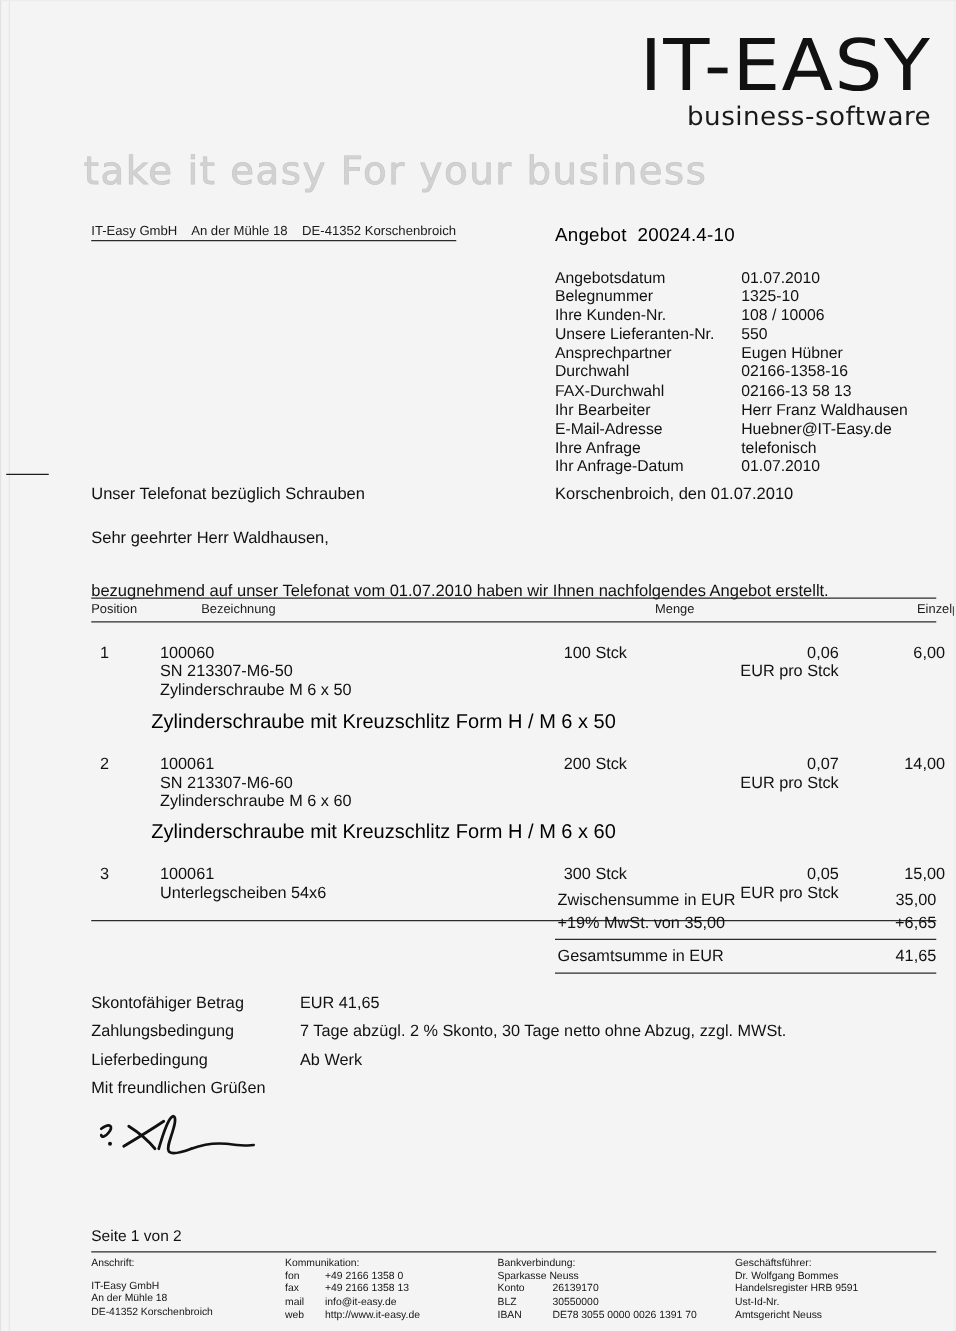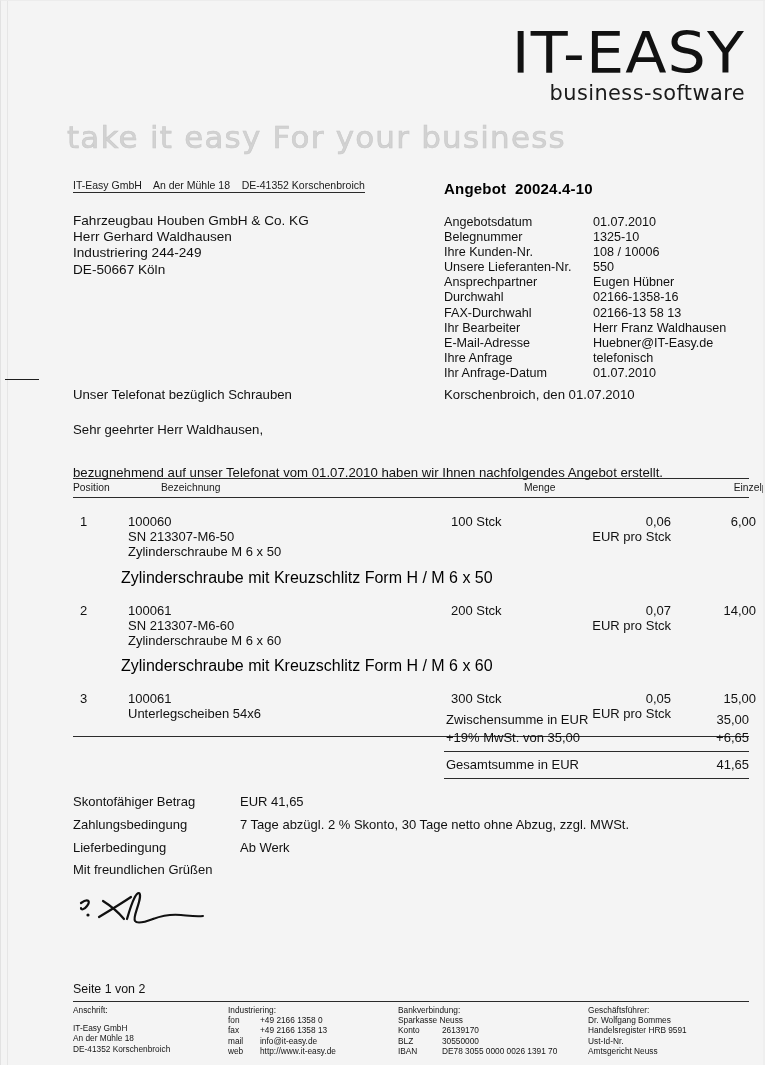--- a/index.html
+++ b/index.html
@@ -109,21 +109,21 @@
     color: #111111;
   }
   .recipient div { white-space: nowrap; }
 
   
   .doc-title {
     position: absolute;
     left: 443px;
     top: 179px;
     font-size: 15px;
-    font-weight: bold;
+    font-weight: normal;
     color: #000000;
     letter-spacing: 0.2px;
     white-space: pre;
   }
   .meta {
     position: absolute;
     left: 443px;
     top: 214px;
     font-size: 12.6px;
     line-height: 15.1px;
@@ -297,26 +297,20 @@
     <div class="logo-main">IT-EASY</div>
     <div class="logo-sub">business-software</div>
   </div>
 
   <div class="tagline">take it easy For your business</div>
 
   <div class="fold-mark"></div>
 
   <div class="sender-line">IT-Easy GmbH    An der Mühle 18    DE-41352 Korschenbroich</div>
 
-  <div class="recipient">
-    <div>Fahrzeugbau Houben GmbH &amp; Co. KG</div>
-    <div>Herr Gerhard Waldhausen</div>
-    <div>Industriering 244-249</div>
-    <div>DE-50667 Köln</div>
-  </div>
 
   <div class="doc-title">Angebot  20024.4-10</div>
 
   <div class="meta">
     <div class="meta-row">
       <span class="meta-label">Angebotsdatum</span>
       <span class="meta-value">01.07.2010</span>
     </div>
     <div class="meta-row">
       <span class="meta-label">Belegnummer</span>
@@ -482,21 +476,21 @@
   <div class="footer">
 
     <div class="fcol fcol-1">
       <div class="ftitle">Anschrift:</div>
       <div>IT-Easy GmbH</div>
       <div>An der Mühle 18</div>
       <div>DE-41352 Korschenbroich</div>
     </div>
 
     <div class="fcol fcol-2">
-      <div>Industriering:</div>
+      <div>Kommunikation:</div>
       <div class="f-pair">
         <span class="f-key">fon</span>
         <span>+49 2166 1358 0</span>
       </div>
       <div class="f-pair">
         <span class="f-key">fax</span>
         <span>+49 2166 1358 13</span>
       </div>
       <div class="f-pair">
         <span class="f-key">mail</span>

